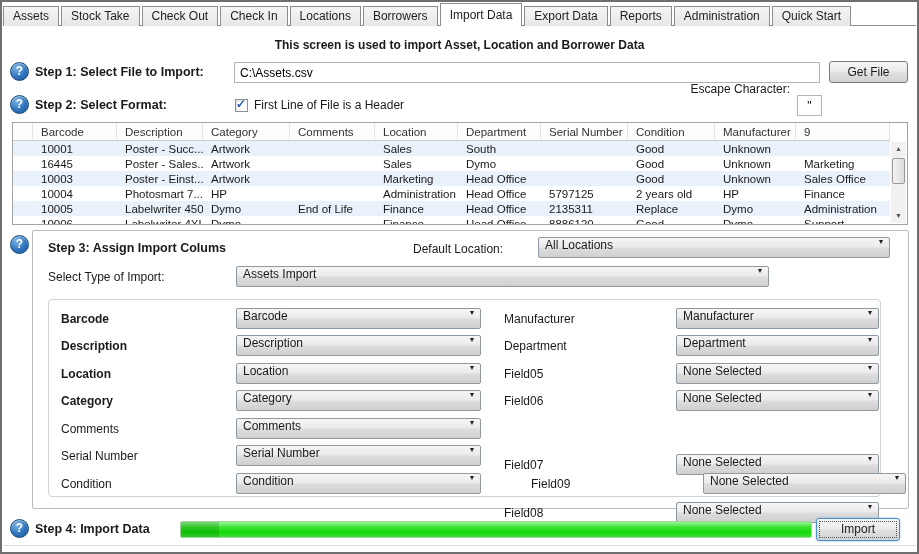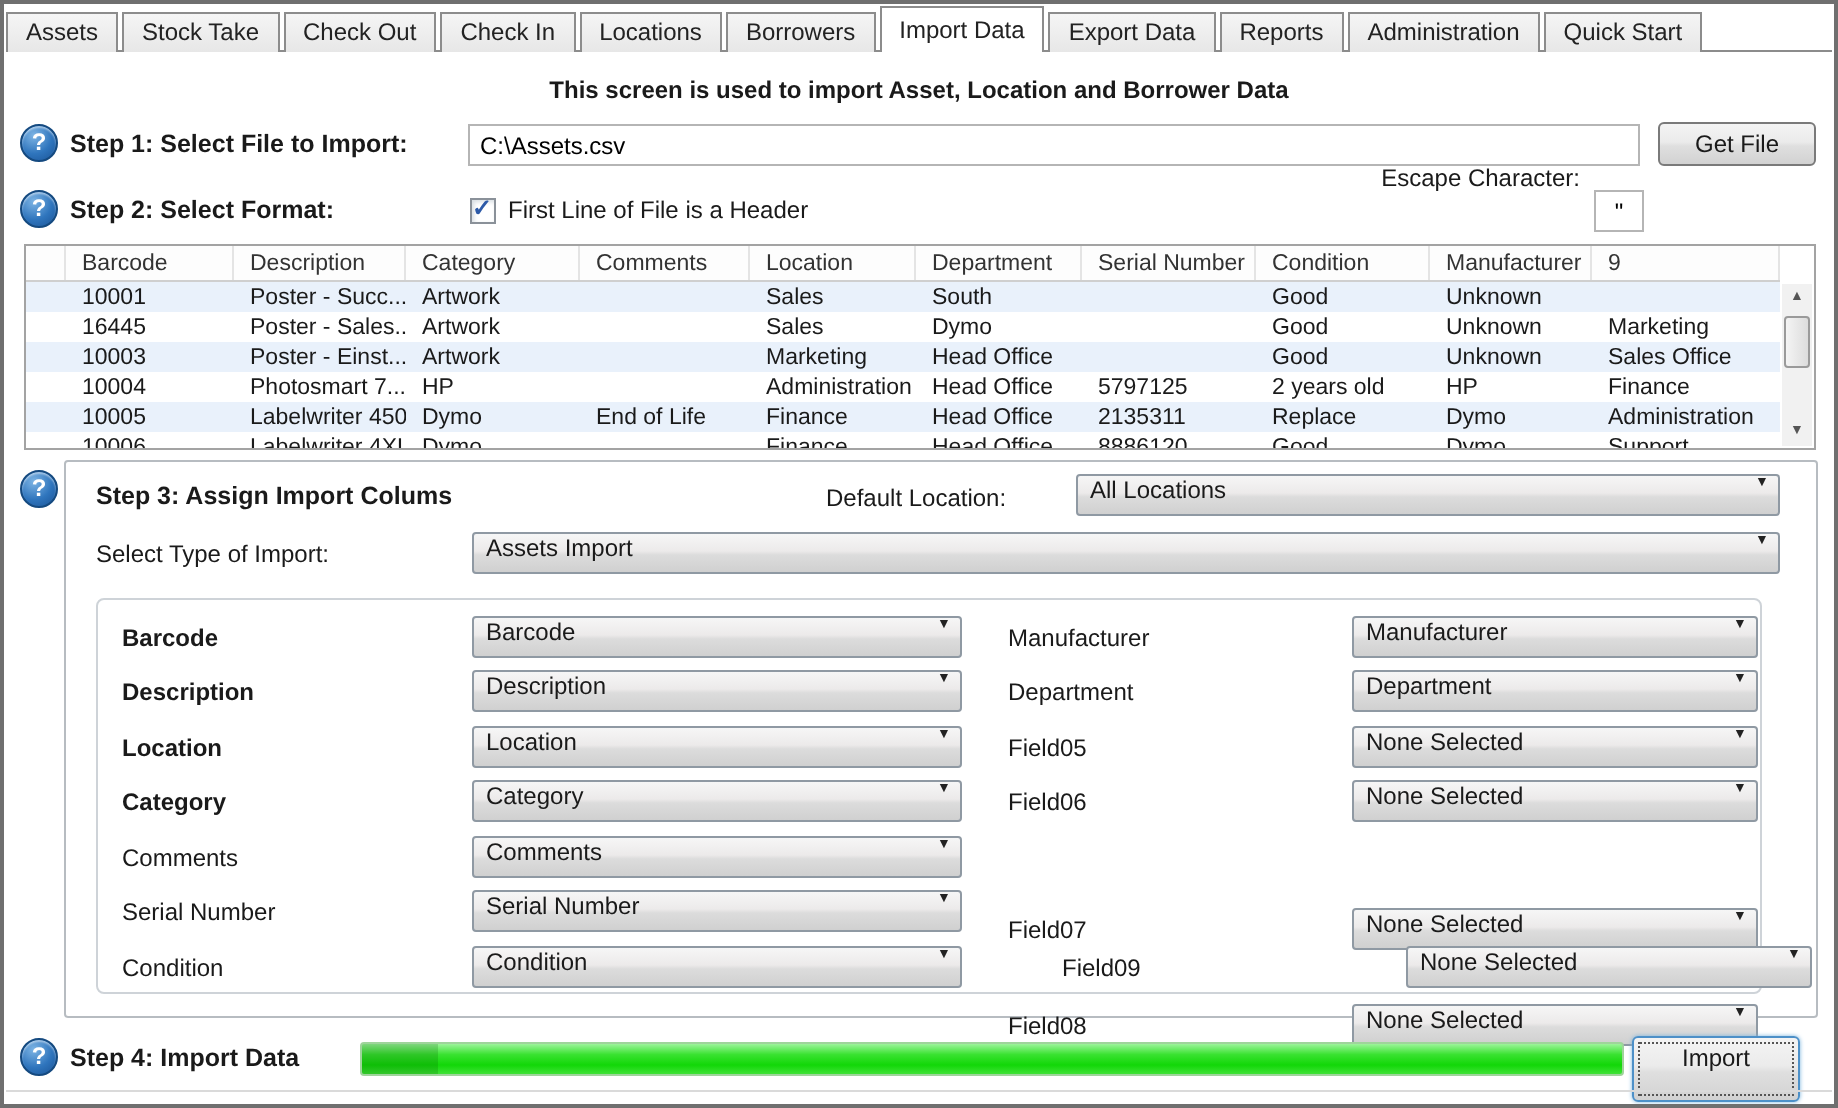--- a/index.html
+++ b/index.html
@@ -203,21 +203,21 @@
 
   <div class="help" style="left:8px; top:233px;">?</div>
   <div class="panel3">
     <div class="step-label" style="left:15px; top:10px;">Step 3: Assign Import Colums</div>
     <div style="position:absolute; left:380px; top:11px;">Default Location:</div>
     <div class="combo" style="left:505px; top:6px; width:352px;">
       <span class="combo-text">All Locations</span>
       <span class="combo-arrow">▼</span>
     </div>
     <div style="position:absolute; left:15px; top:39px;">Select Type of Import:</div>
-    <div class="combo" style="left:203px; top:35px; width:654px;">
+    <div class="combo" style="left:203px; top:35px; width:533px;">
       <span class="combo-text">Assets Import</span>
       <span class="combo-arrow">▼</span>
     </div>
 
     <div class="groupbox">
 
       <div class="maprow" style="left:12px; top:8px; width:460px;">
         <span class="mlabel bold">Barcode</span>
         <div class="combo" style="left:175px; width:245px;">
           <span class="combo-text">Barcode</span>
@@ -318,18 +318,18 @@
       </div>
     </div>
   </div>
 
   <div class="help" style="left:8px; top:517px;">?</div>
   <div class="step-label" style="left:33px; top:520px;">Step 4: Import Data</div>
   <div class="progress">
     <div class="progress-fill" style="width: 100%;"></div>
     <div class="progress-cap"></div>
   </div>
-  <div class="btn focused" style="left:814px; top:516px; width:84px; height:33px;">
+  <div class="btn focused" style="left:814px; top:516px; width:84px; height:23px;">
     <span class="btn-inner">Import</span>
   </div>
 
   <div class="bottom-line"></div>
 </div>
 
 </body></html>

